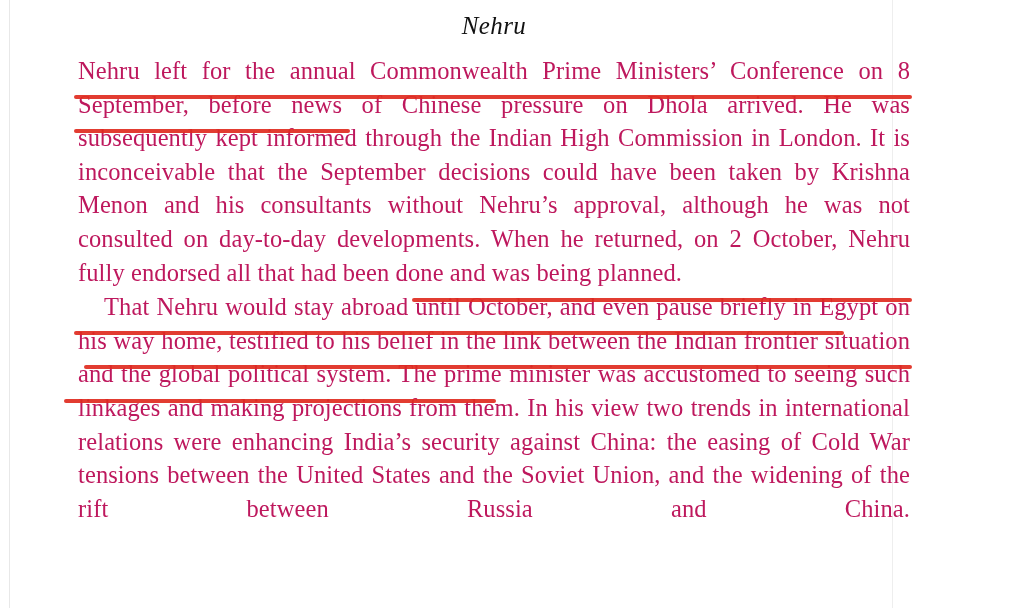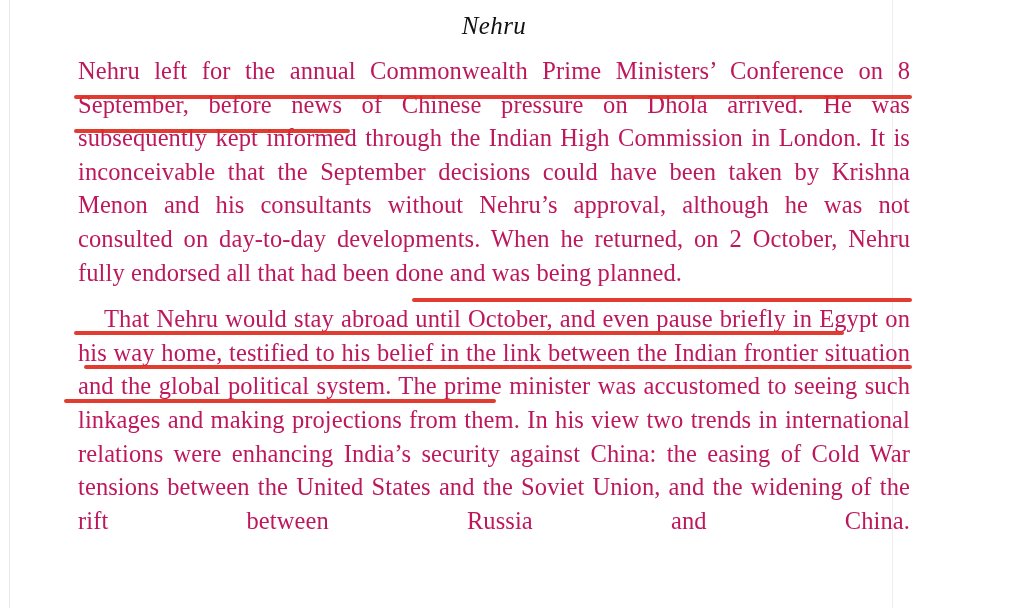--- a/index.html
+++ b/index.html
@@ -57,21 +57,21 @@
     margin: 0;
     font-size: 24.5px;
     line-height: 33.6px;
     text-align: justify;
     text-justify: inter-word;
     color: #be185d;
     letter-spacing: 0.1px;
   }
   .para + .para {
     text-indent: 26px;
-    margin-top: 13px;
+    margin-top: 1px;
   }
   .para.last-line-left:after {
     content: "";
     display: inline-block;
     width: 100%;
   }
   
   .ul {
     position: absolute;
     height: 4px;

